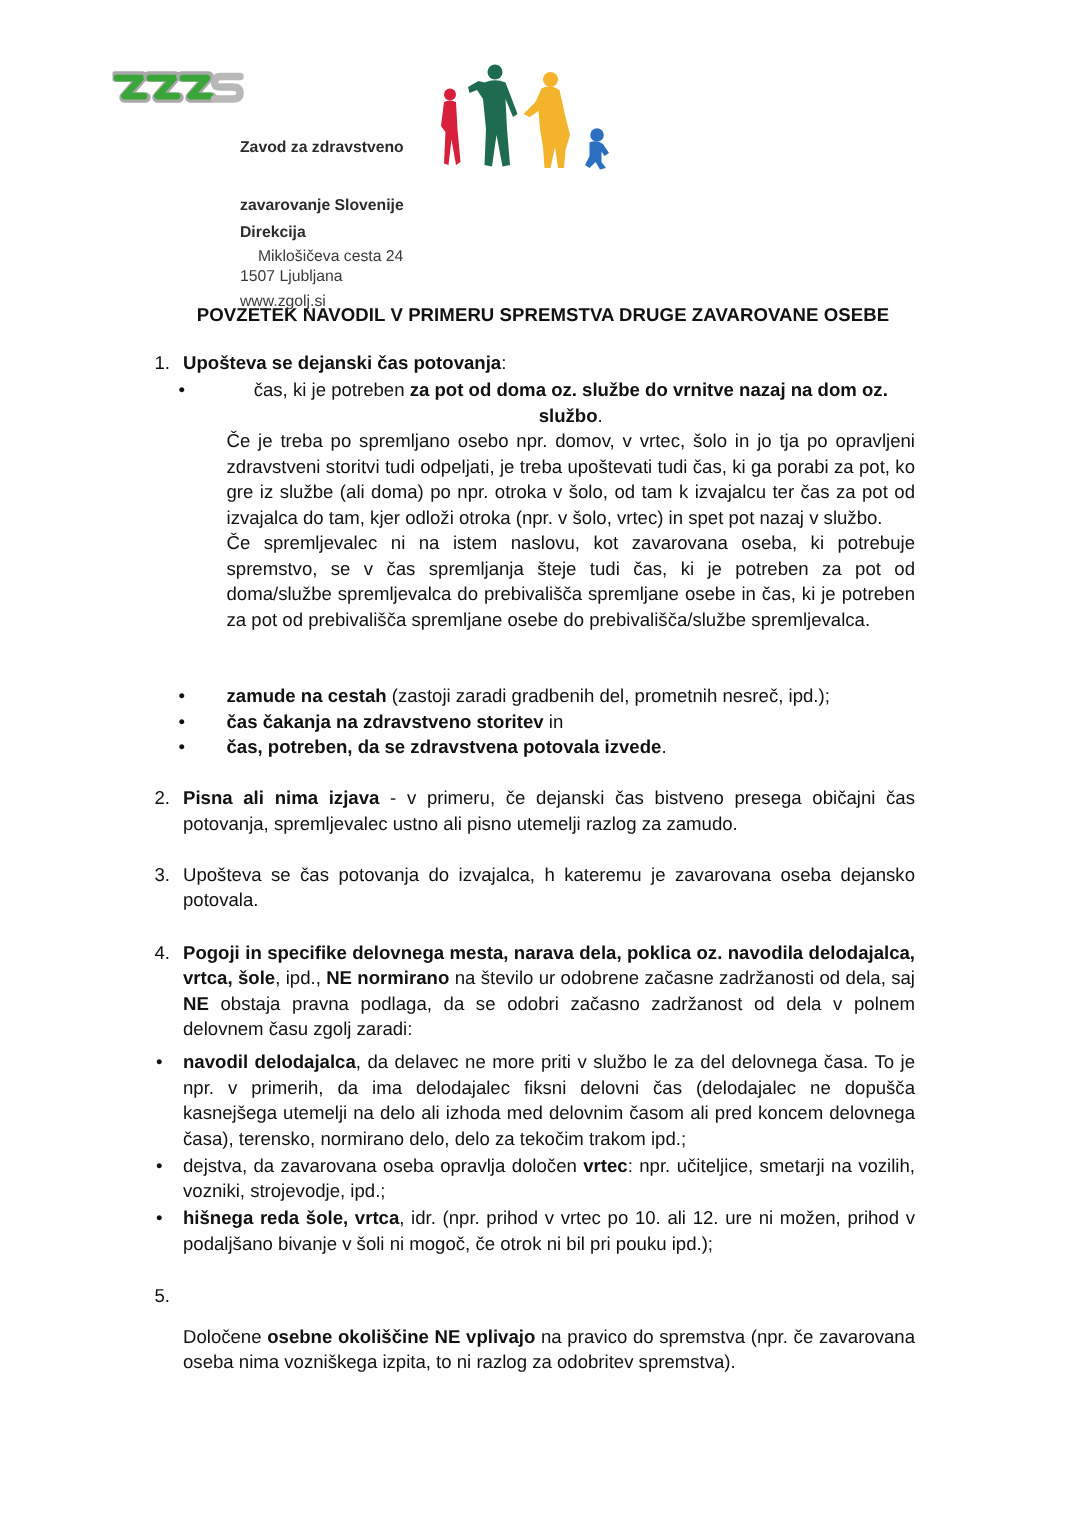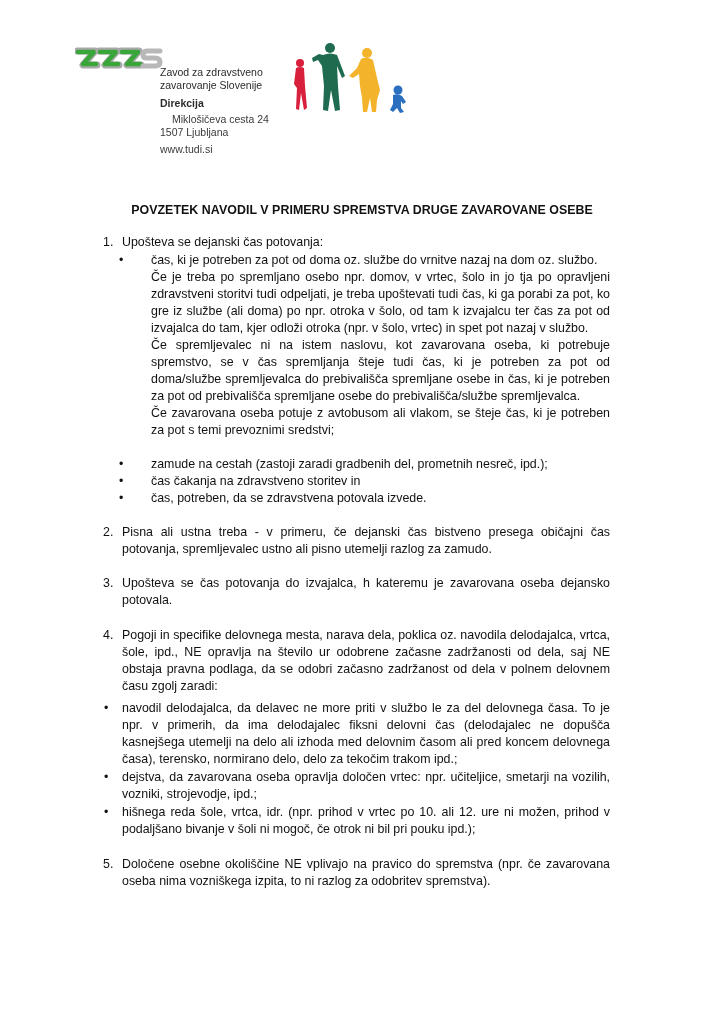--- a/index.html
+++ b/index.html
@@ -2,37 +2,37 @@
 <html><head>
 <meta charset="utf-8">
 <style>
   html, body { margin: 0; padding: 0; background: #ffffff; }
   body { width: 724px; height: 1024px; position: relative; overflow: hidden;
          font-family: "Liberation Sans", "DejaVu Sans", sans-serif; color: #111; }
 
   
   .logo { position: absolute; left: 75px; top: 45px; width: 88px; height: 30px; }
   .org { position: absolute; left: 160px; top: 66px; font-size: 10.5px; line-height: 13px; color: #2b2b2b; }
-  .org .name { font-weight: normal; }
+  .org .name { font-weight: bold; margin-top: 26px; }
   .org .dept { font-weight: bold; margin-top: 5px; }
   .org .addr { margin-top: 3px; color: #3a3a3a; padding-left: 12px; }
   .org .web { margin-top: 4px; color: #3a3a3a; }
   .figures { position: absolute; left: 285px; top: 38px; width: 125px; height: 78px; }
 
   
   .doc { position: absolute; left: 0; top: 0; width: 724px; font-size: 12.4px; line-height: 17px; }
   .title { position: absolute; left: 0; top: 202px; width: 724px; text-align: center;
            font-weight: bold; font-size: 12.4px; letter-spacing: 0.05px; }
   .blk { position: absolute; left: 122px; width: 488px; text-align: justify; }
   .num { position: absolute; left: 103px; }
   .bul { position: absolute; left: 120px; }
   .bul2 { position: absolute; left: 104px; }
-  b { font-weight: normal; }
+  b { font-weight: bold; }
   .para { text-align: justify; }
-  .para-last { text-align: left; }
+  .para-last { text-align: center; }
 </style>
 </head>
 <body>
 
 <svg class="logo" viewBox="0 0 88 30">
   <g>
     <path d="M2 6 H20 L8 20 H22" fill="none" stroke="#a8a8a8" stroke-width="7" stroke-linejoin="round" stroke-linecap="round"></path>
     <path d="M3 7 H19 L8 19 H21" fill="none" stroke="#3aa63a" stroke-width="4.5" stroke-linejoin="round" stroke-linecap="round"></path>
   </g>
   <g>
@@ -47,21 +47,21 @@
     <path d="M85 6 H72 Q68 6 68 10 Q68 13 72 13 H80 Q85 13 85 17 Q85 21 80 21 H68" fill="none" stroke="#b8b8b8" stroke-width="5" stroke-linecap="round"></path>
   </g>
 </svg>
 
 <div class="org">
   <div class="name">Zavod za zdravstveno</div>
   <div class="name">zavarovanje Slovenije</div>
   <div class="dept">Direkcija</div>
   <div class="addr">Miklošičeva cesta 24</div>
   <div style="color:#3a3a3a">1507 Ljubljana</div>
-  <div class="web">www.tudi.si</div>
+  <div class="web">www.zgolj.si</div>
 </div>
 
 <svg class="figures" viewBox="0 0 125 78">
 
   <g fill="#d81f3c">
     <circle cx="15" cy="25" r="4"></circle>
     <path d="M11 30 Q15 28 19 30 L20 48 L22 70 L19 72 L16 55 L14 72 L11 71 L12 50 L9 46 Z"></path>
   </g>
 
   <g fill="#1e6b50">
@@ -87,66 +87,65 @@
   <span class="num" style="top:234px">1.</span>
   <div class="blk" style="top:234px">
     <b>Upošteva se dejanski čas potovanja</b><span>:</span>
   </div>
 
   <span class="bul" style="top:252px;left:119px">•</span>
   <div class="blk" style="top:252px;left:151px;width:459px">
     <div class="para-last"><span>čas, ki je potreben </span><b>za pot od doma oz. službe do vrnitve nazaj na dom oz. službo</b><span>.</span></div>
     <div class="para">Če je treba po spremljano osebo npr. domov, v vrtec, šolo in jo tja po opravljeni zdravstveni storitvi tudi odpeljati, je treba upoštevati tudi čas, ki ga porabi za pot, ko gre iz službe (ali doma) po npr. otroka v šolo, od tam k izvajalcu ter čas za pot od izvajalca do tam, kjer odloži otroka (npr. v šolo, vrtec) in spet pot nazaj v službo.</div>
     <div class="para">Če spremljevalec ni na istem naslovu, kot zavarovana oseba, ki potrebuje spremstvo, se v čas spremljanja šteje tudi čas, ki je potreben za pot od doma/službe spremljevalca do prebivališča spremljane osebe in čas, ki je potreben za pot od prebivališča spremljane osebe do prebivališča/službe spremljevalca.</div>
-    <div class="para">Če zavarovana oseba potuje z avtobusom ali vlakom, se šteje čas, ki je potreben za pot s temi prevoznimi sredstvi;</div>
   </div>
 
   <span class="bul" style="top:456px;left:119px">•</span>
   <div class="blk" style="top:456px;left:151px;width:459px">
     <b>zamude na cestah</b><span> (zastoji zaradi gradbenih del, prometnih nesreč, ipd.);</span>
   </div>
 
   <span class="bul" style="top:473px;left:119px">•</span>
   <div class="blk" style="top:473px;left:151px;width:459px">
     <b>čas čakanja na zdravstveno storitev</b><span> in</span>
   </div>
 
   <span class="bul" style="top:490px;left:119px">•</span>
   <div class="blk" style="top:490px;left:151px;width:459px">
     <b>čas, potreben, da se zdravstvena potovala izvede</b><span>.</span>
   </div>
 
   <span class="num" style="top:524px">2.</span>
   <div class="blk" style="top:524px">
-    <b>Pisna ali ustna treba</b><span> - v primeru, če dejanski čas bistveno presega običajni čas potovanja, spremljevalec ustno ali pisno utemelji razlog za zamudo.</span>
+    <b>Pisna ali nima izjava</b><span> - v primeru, če dejanski čas bistveno presega običajni čas potovanja, spremljevalec ustno ali pisno utemelji razlog za zamudo.</span>
   </div>
 
   <span class="num" style="top:575px">3.</span>
   <div class="blk" style="top:575px">
     <span>Upošteva se čas potovanja do izvajalca, h kateremu je zavarovana oseba dejansko potovala.</span>
   </div>
 
   <span class="num" style="top:627px">4.</span>
   <div class="blk" style="top:627px">
-    <b>Pogoji in specifike delovnega mesta, narava dela, poklica oz. navodila delodajalca, vrtca, šole</b><span>, ipd., </span><b>NE opravlja</b><span> na število ur odobrene začasne zadržanosti od dela, saj </span><b>NE</b><span> obstaja pravna podlaga, da se odobri začasno zadržanost od dela v polnem delovnem času zgolj zaradi:</span>
+    <b>Pogoji in specifike delovnega mesta, narava dela, poklica oz. navodila delodajalca, vrtca, šole</b><span>, ipd., </span><b>NE normirano</b><span> na število ur odobrene začasne zadržanosti od dela, saj </span><b>NE</b><span> obstaja pravna podlaga, da se odobri začasno zadržanost od dela v polnem delovnem času zgolj zaradi:</span>
   </div>
 
   <span class="bul2" style="top:700px">•</span>
   <div class="blk" style="top:700px">
     <b>navodil delodajalca</b><span>, da delavec ne more priti v službo le za del delovnega časa. To je npr. v primerih, da ima delodajalec fiksni delovni čas (delodajalec ne dopušča kasnejšega utemelji na delo ali izhoda med delovnim časom ali pred koncem delovnega časa), terensko, normirano delo, delo za tekočim trakom ipd.;</span>
   </div>
 
   <span class="bul2" style="top:769px">•</span>
   <div class="blk" style="top:769px">
     <span>dejstva, da zavarovana oseba opravlja določen </span><b>vrtec</b><span>: npr. učiteljice, smetarji na vozilih, vozniki, strojevodje, ipd.;</span>
   </div>
 
   <span class="bul2" style="top:804px">•</span>
   <div class="blk" style="top:804px">
     <b>hišnega reda šole, vrtca</b><span>, idr. (npr. prihod v vrtec po 10. ali 12. ure ni možen, prihod v podaljšano bivanje v šoli ni mogoč, če otrok ni bil pri pouku ipd.);</span>
   </div>
 
   <span class="num" style="top:856px">5.</span>
-  <div class="blk" style="top:856px">
+  <div class="blk" style="top:883px">
     <span>Določene </span><b>osebne okoliščine NE vplivajo</b><span> na pravico do spremstva (npr. če zavarovana oseba nima vozniškega izpita, to ni razlog za odobritev spremstva).</span>
   </div>
 
 </div>
 
 </body></html>

